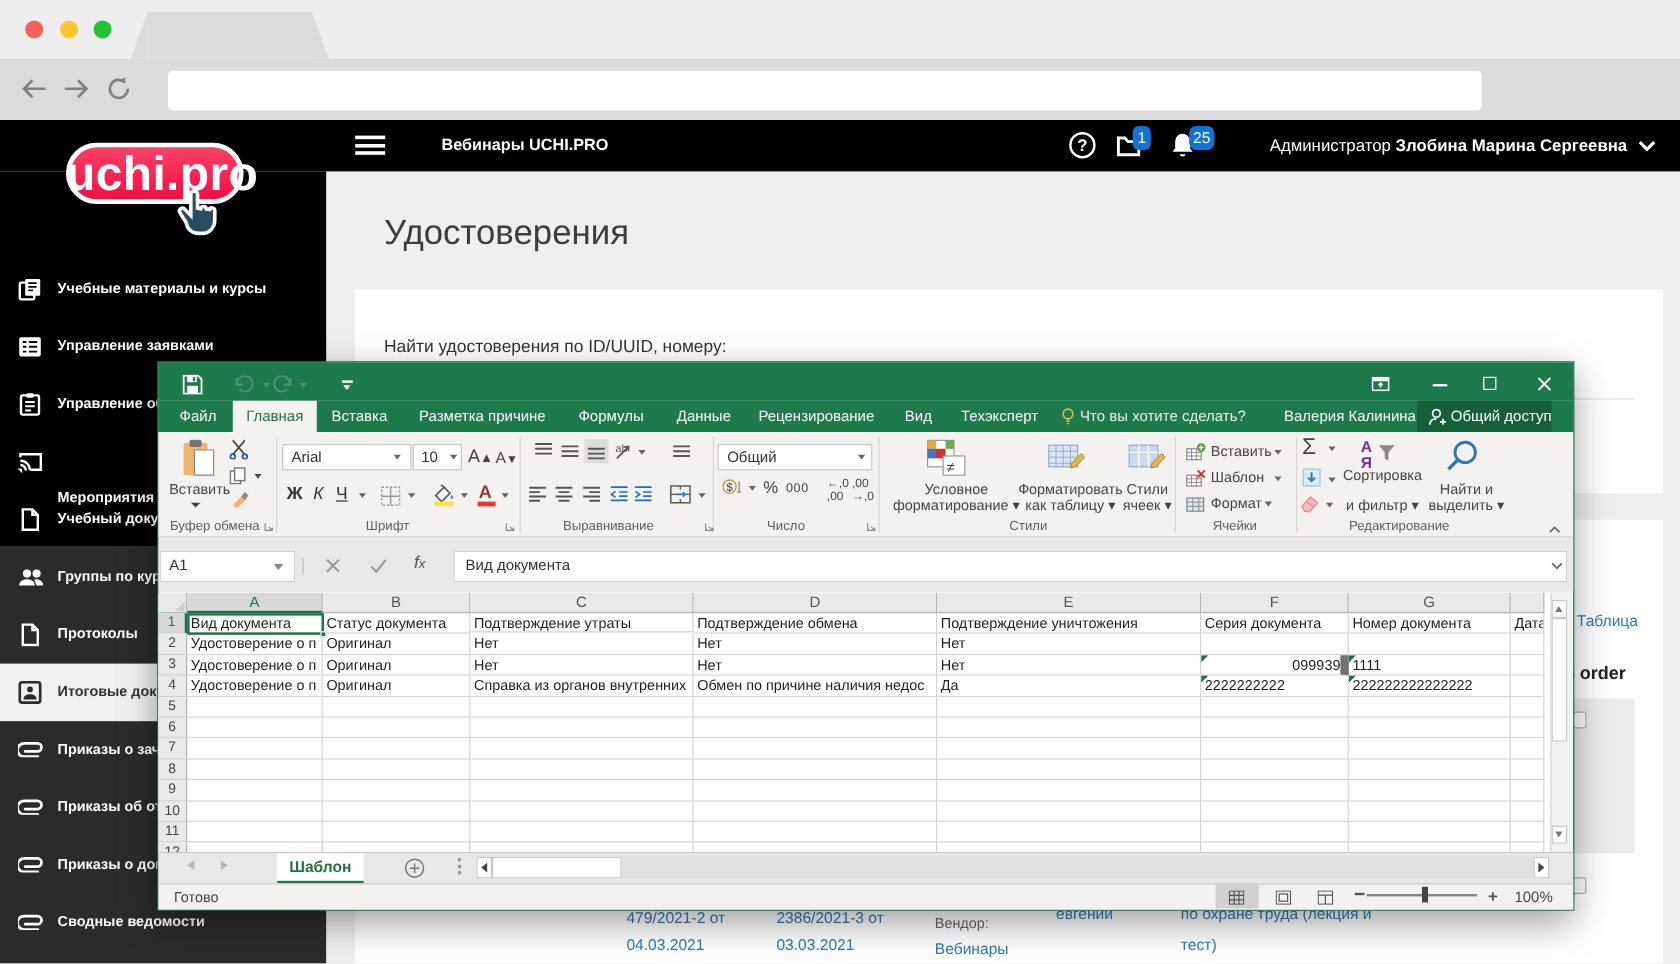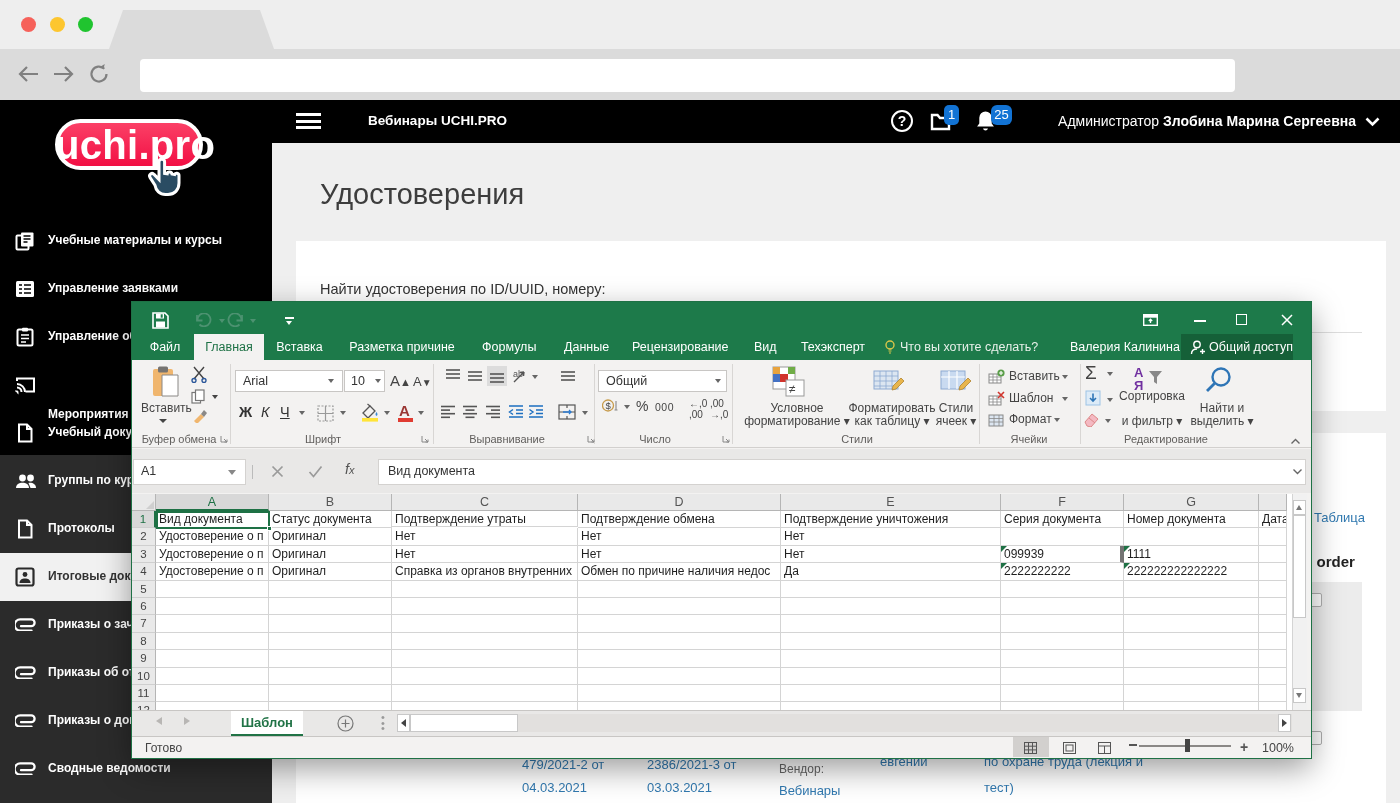--- a/index.html
+++ b/index.html
@@ -468,21 +468,21 @@
 <div class="abs" style="left:649px;top:34.4px;width:220px;height:17.4px;border-right:1px solid #d4d4d4;border-bottom:1px solid #d4d4d4;font-size:12px;color:#1f1f1f;line-height:17px;padding-left:3px;white-space:nowrap;overflow:hidden;">Нет</div>
 <div class="abs" style="left:869px;top:34.4px;width:123px;height:17.4px;border-right:1px solid #d4d4d4;border-bottom:1px solid #d4d4d4;font-size:12px;color:#1f1f1f;line-height:17px;padding-left:3px;white-space:nowrap;overflow:hidden;"></div>
 <div class="abs" style="left:992px;top:34.4px;width:135px;height:17.4px;border-right:1px solid #d4d4d4;border-bottom:1px solid #d4d4d4;font-size:12px;color:#1f1f1f;line-height:17px;padding-left:3px;white-space:nowrap;overflow:hidden;"></div>
 <div class="abs" style="left:1127px;top:34.4px;width:28px;height:17.4px;border-right:1px solid #d4d4d4;border-bottom:1px solid #d4d4d4;font-size:12px;color:#1f1f1f;line-height:17px;padding-left:3px;white-space:nowrap;overflow:hidden;"></div>
 <div class="abs" style="left:0;top:51.8px;width:24px;height:17.4px;background:#e9e9e9;border-right:1px solid #b5b5b5;border-bottom:1px solid #cfcfcf;text-align:center;font-size:11.5px;color:#444;line-height:17px;">3</div>
 <div class="abs" style="left:24px;top:51.8px;width:113px;height:17.4px;border-right:1px solid #d4d4d4;border-bottom:1px solid #d4d4d4;font-size:12px;color:#1f1f1f;line-height:17px;padding-left:3px;white-space:nowrap;overflow:hidden;">Удостоверение о п</div>
 <div class="abs" style="left:137px;top:51.8px;width:123px;height:17.4px;border-right:1px solid #d4d4d4;border-bottom:1px solid #d4d4d4;font-size:12px;color:#1f1f1f;line-height:17px;padding-left:3px;white-space:nowrap;overflow:hidden;">Оригинал</div>
 <div class="abs" style="left:260px;top:51.8px;width:186px;height:17.4px;border-right:1px solid #d4d4d4;border-bottom:1px solid #d4d4d4;font-size:12px;color:#1f1f1f;line-height:17px;padding-left:3px;white-space:nowrap;overflow:hidden;">Нет</div>
 <div class="abs" style="left:446px;top:51.8px;width:203px;height:17.4px;border-right:1px solid #d4d4d4;border-bottom:1px solid #d4d4d4;font-size:12px;color:#1f1f1f;line-height:17px;padding-left:3px;white-space:nowrap;overflow:hidden;">Нет</div>
 <div class="abs" style="left:649px;top:51.8px;width:220px;height:17.4px;border-right:1px solid #d4d4d4;border-bottom:1px solid #d4d4d4;font-size:12px;color:#1f1f1f;line-height:17px;padding-left:3px;white-space:nowrap;overflow:hidden;">Нет</div>
-<div class="abs" style="left:869px;top:51.8px;width:123px;height:17.4px;border-right:4px solid #737373;border-bottom:1px solid #d4d4d4;font-size:12px;color:#1f1f1f;line-height:17px;padding-left:3px;white-space:nowrap;overflow:hidden;">099939</div>
+<div class="abs" style="left:869px;top:51.8px;width:123px;height:17.4px;border-right:7px solid #737373;border-bottom:1px solid #d4d4d4;font-size:12px;color:#1f1f1f;line-height:17px;padding-left:3px;white-space:nowrap;overflow:hidden;text-align:right;">099939</div>
 <svg class="abs" style="left:869px;top:51.8px;" width="6" height="6" viewBox="0 0 6 6">
         <path d="M0 0 h6 l-6 6 z" fill="#1e7145"></path>
       </svg>
 <div class="abs" style="left:992px;top:51.8px;width:135px;height:17.4px;border-right:1px solid #d4d4d4;border-bottom:1px solid #d4d4d4;font-size:12px;color:#1f1f1f;line-height:17px;padding-left:3px;white-space:nowrap;overflow:hidden;">1111</div>
 <svg class="abs" style="left:992px;top:51.8px;" width="6" height="6" viewBox="0 0 6 6">
         <path d="M0 0 h6 l-6 6 z" fill="#1e7145"></path>
       </svg>
 <div class="abs" style="left:1127px;top:51.8px;width:28px;height:17.4px;border-right:1px solid #d4d4d4;border-bottom:1px solid #d4d4d4;font-size:12px;color:#1f1f1f;line-height:17px;padding-left:3px;white-space:nowrap;overflow:hidden;"></div>
 <div class="abs" style="left:0;top:69.2px;width:24px;height:17.4px;background:#e9e9e9;border-right:1px solid #b5b5b5;border-bottom:1px solid #cfcfcf;text-align:center;font-size:11.5px;color:#444;line-height:17px;">4</div>
 <div class="abs" style="left:24px;top:69.2px;width:113px;height:17.4px;border-right:1px solid #d4d4d4;border-bottom:1px solid #d4d4d4;font-size:12px;color:#1f1f1f;line-height:17px;padding-left:3px;white-space:nowrap;overflow:hidden;">Удостоверение о п</div>

